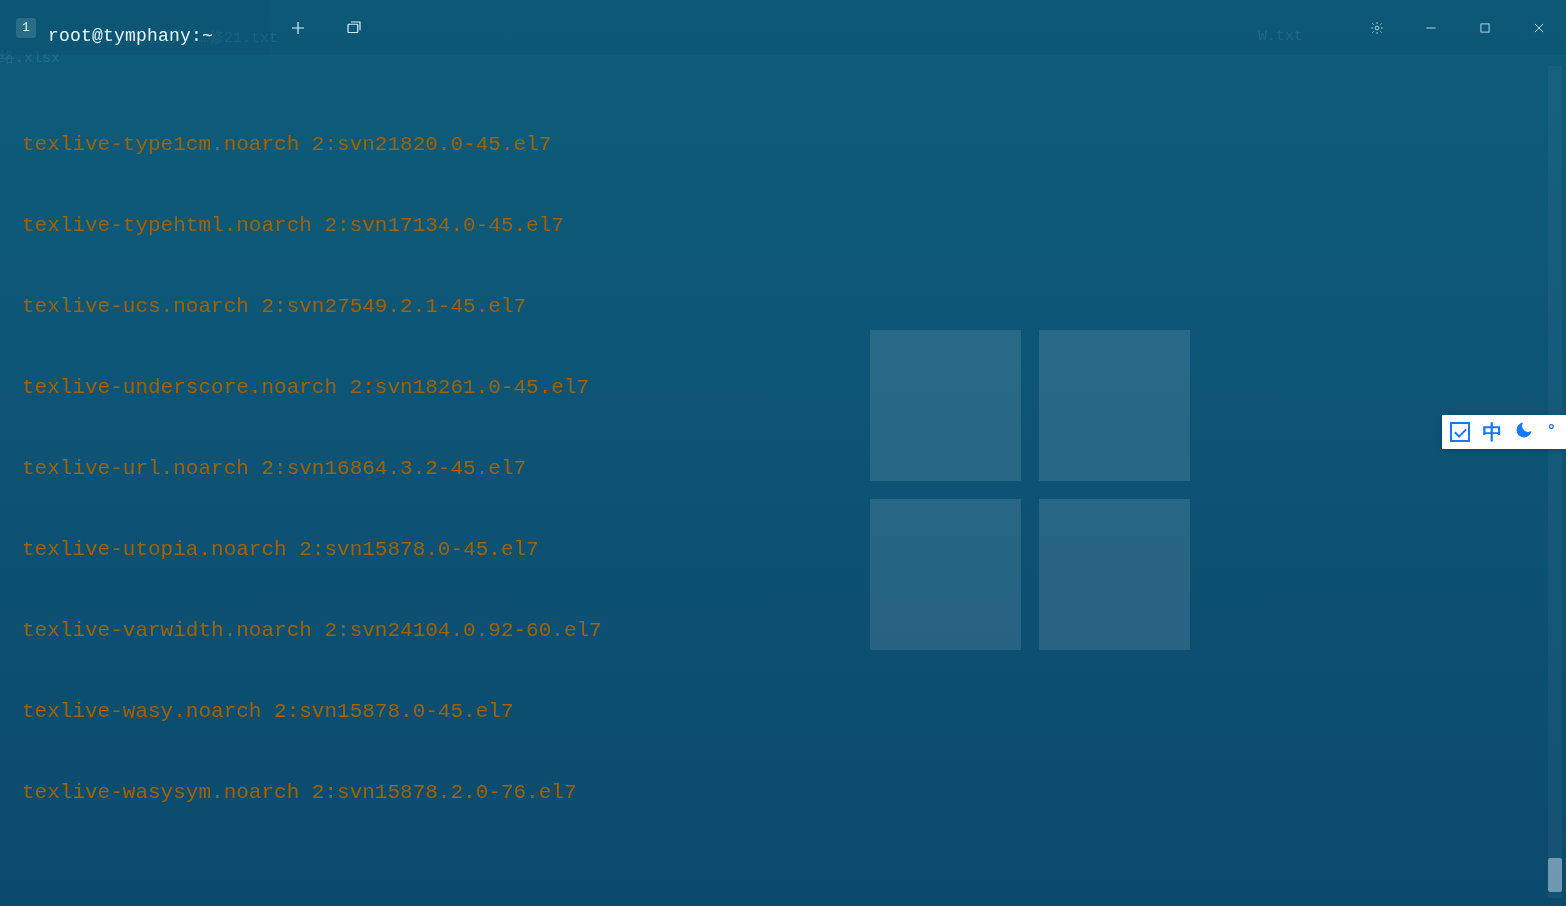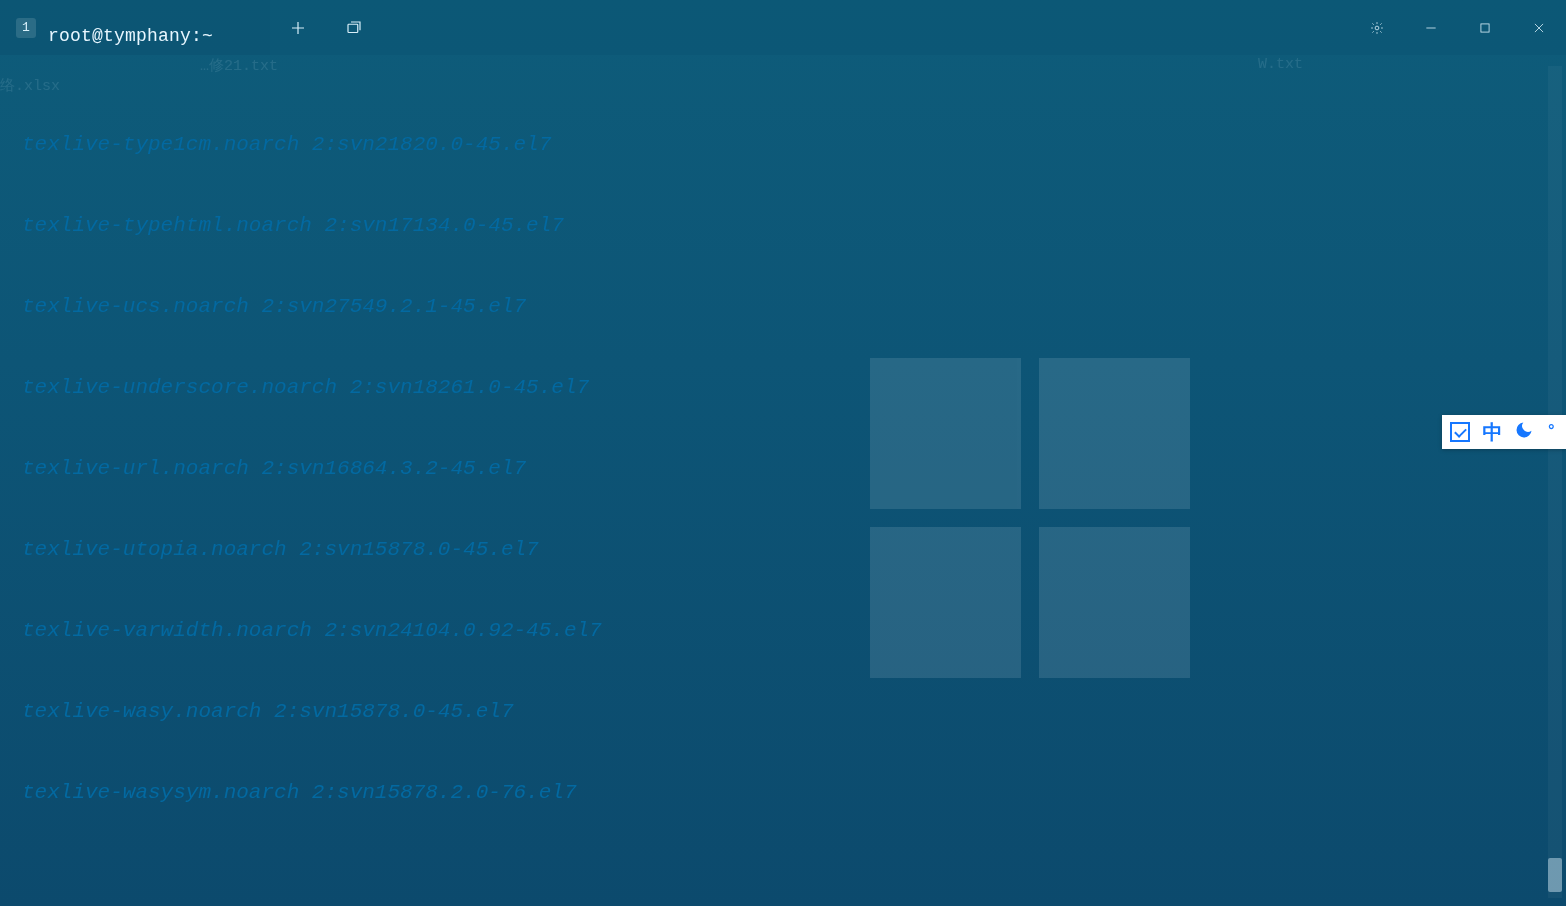--- a/index.html
+++ b/index.html
@@ -4,21 +4,21 @@
 <style>
   * { margin: 0; padding: 0; box-sizing: border-box; }
   html, body { width: 1566px; height: 906px; overflow: hidden; }
   body {
     font-family: "Consolas", "Courier New", monospace;
     background: linear-gradient(180deg, #0e5c7a 0%, #0d5576 40%, #0c4a6d 100%);
     position: relative;
   }
   
   .backdrop {
-    position: absolute; inset: 0; pointer-events: none; opacity: 0.12; margin-top: 28px;
+    position: absolute; inset: 0; pointer-events: none; opacity: 0.12;
   }
   .winlogo {
     position: absolute; left: 870px; top: 330px; width: 320px; height: 320px;
     display: grid; grid-template-columns: 1fr 1fr; grid-template-rows: 1fr 1fr; gap: 18px;
   }
   .winlogo div { background: #e6f5ff; }
   .files {
     position: absolute; left: 0; top: 0; color: #cbe7f5; font-size: 15px;
   }
 
@@ -47,21 +47,21 @@
   }
   .winbtn svg { width: 14px; height: 14px; stroke: #d8eef8; stroke-width: 1.4; fill: none; }
 
   
   .terminal {
     position: absolute; left: 0; right: 0; top: 55px; bottom: 0;
     padding: 22px 22px 18px 22px;
     font-size: 21px; line-height: 27px; white-space: pre; color: #2fcfa0;
     overflow: hidden; z-index: 3;
   }
-  .pkg-line { color: #0369a1; font-style: italic; }
+  .pkg-line { color: #a16207; }
 
   
   .scrollbar {
     position: absolute; right: 4px; top: 66px; bottom: 8px; width: 14px;
     background: rgba(255,255,255,0.04); z-index: 4;
   }
   .scrollbar .thumb {
     position: absolute; left: 0; right: 0; bottom: 6px; height: 34px;
     background: rgba(220,240,250,0.45); border-radius: 2px;
   }
@@ -139,21 +139,21 @@
   </div>
 </div>
 
 <div class="terminal">
   <div class="pkg-line">texlive-type1cm.noarch 2:svn21820.0-45.el7</div>
   <div class="pkg-line">texlive-typehtml.noarch 2:svn17134.0-45.el7</div>
   <div class="pkg-line">texlive-ucs.noarch 2:svn27549.2.1-45.el7</div>
   <div class="pkg-line">texlive-underscore.noarch 2:svn18261.0-45.el7</div>
   <div class="pkg-line">texlive-url.noarch 2:svn16864.3.2-45.el7</div>
   <div class="pkg-line">texlive-utopia.noarch 2:svn15878.0-45.el7</div>
-  <div class="pkg-line">texlive-varwidth.noarch 2:svn24104.0.92-45.el7</div>
+  <div class="pkg-line">texlive-varwidth.noarch 2:svn24104.0.92-60.el7</div>
   <div class="pkg-line">texlive-wasy.noarch 2:svn15878.0-45.el7</div>
   <div class="pkg-line">texlive-wasysym.noarch 2:svn15878.2.0-76.el7</div>
   
   
   
   
   
   
   
   

